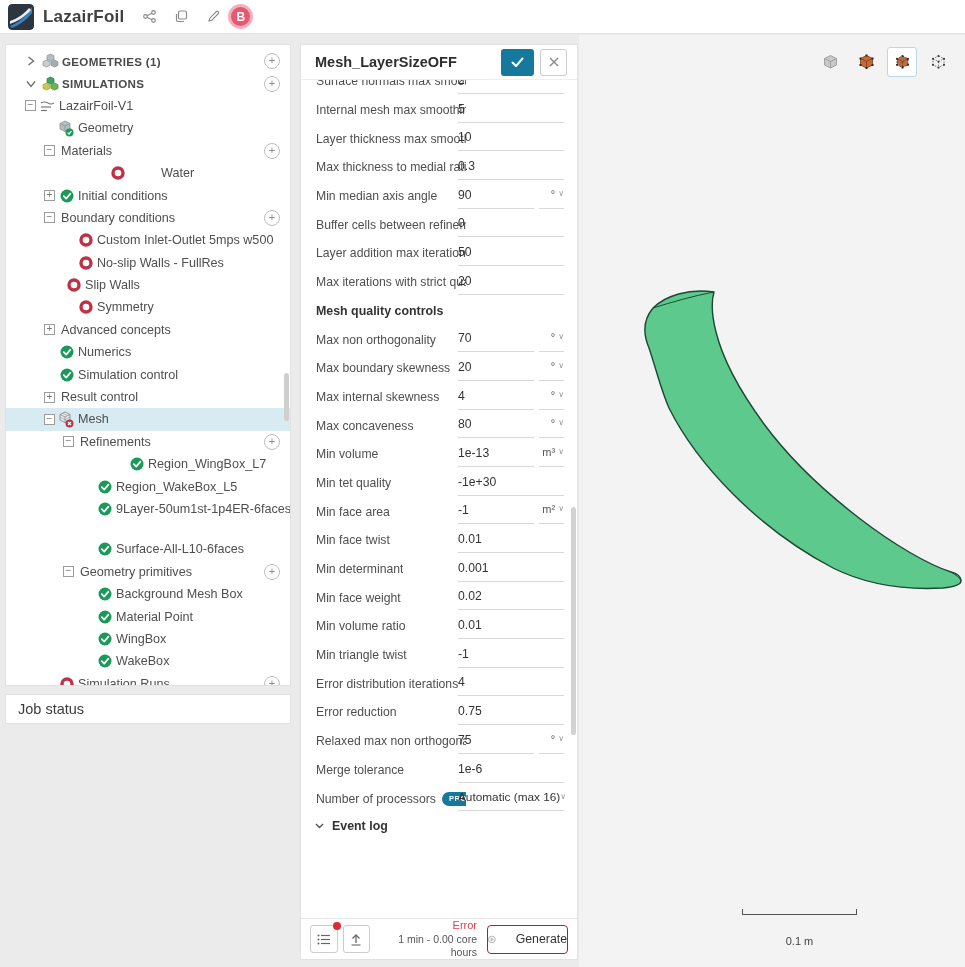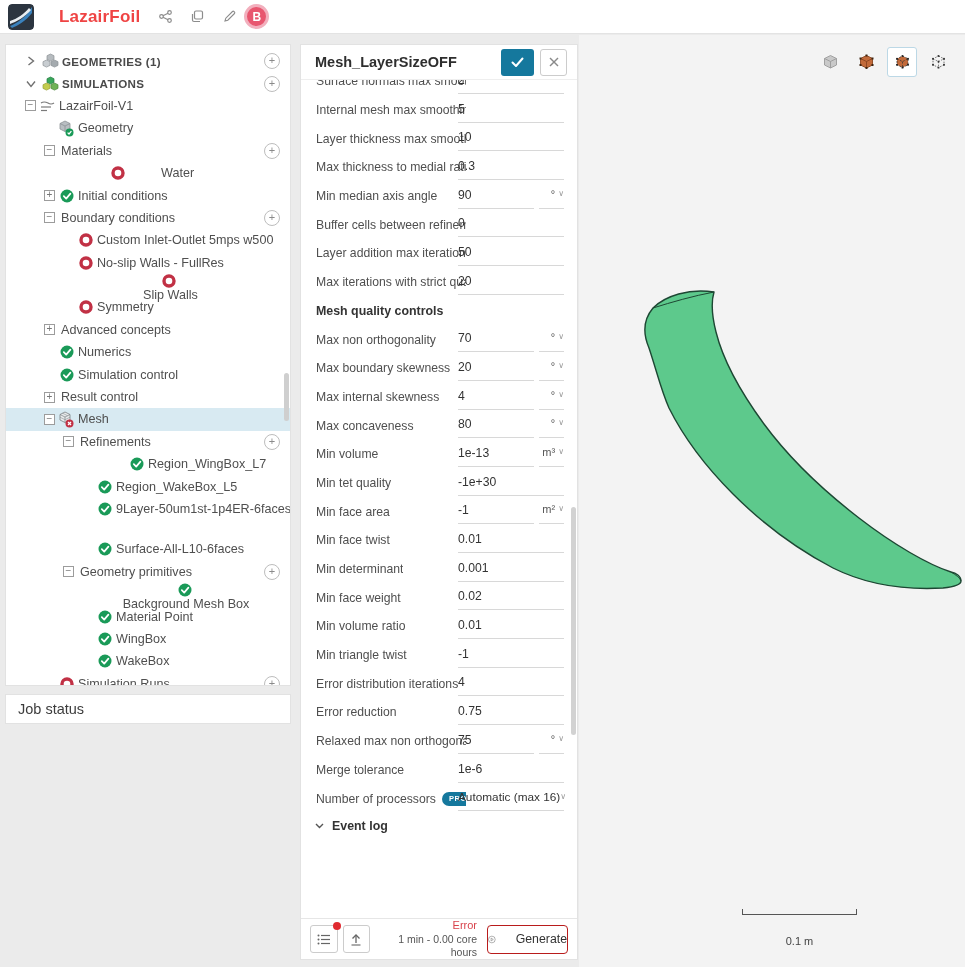--- a/index.html
+++ b/index.html
@@ -2,21 +2,21 @@
 <html><head>
 <meta charset="utf-8">
 <style>
   * { margin:0; padding:0; box-sizing:border-box; }
   html,body { width:965px; height:967px; }
   body { font-family:"Liberation Sans", sans-serif; background:#ebebeb; position:relative; overflow:hidden; }
 
   
   .topbar { position:absolute; top:0; left:0; width:965px; height:34px; background:#fff; border-bottom:1px solid #e3e3e3; display:flex; align-items:center; }
   .logo { width:26px; height:26px; margin-left:8px; border-radius:4px; flex:none; }
-  .app-title { color:#ef4444; font-size:17px; font-weight:700; margin-left:25px; letter-spacing:.2px; }
+  .app-title { color:#404040; font-size:17px; font-weight:700; margin-left:9px; letter-spacing:.2px; }
   .tb-icons { display:flex; align-items:center; gap:10px; margin-left:14px; }
   .tb-icon { width:22px; height:22px; display:flex; align-items:center; justify-content:center; color:#8c8c8c; cursor:pointer; }
   .avatar { width:25px; height:25px; border-radius:50%; background:#e8566f; border:3px solid #f2afbd; color:#fff; font-size:12px; font-weight:700; display:flex; align-items:center; justify-content:center; margin-left:4px; }
 
   
   .left-panel { position:absolute; left:5px; top:44px; width:286px; height:642px; background:#fff; border:1px solid #e2e2e2; padding-top:5px; overflow:hidden; }
   .tree-row { position:relative; height:22.4px; display:flex; align-items:center; cursor:pointer; }
   .tree-row.selected { background:#d8eaf2; }
   .tree-label { font-size:12.6px; color:#4f4f4f; white-space:nowrap; margin-left:3px; }
   .tree-row.caps .tree-label { font-size:11.6px; font-weight:700; letter-spacing:.3px; color:#4a4a4a; }
@@ -207,21 +207,21 @@
       </div>
       <div class="tree-row" style="padding-left: 54px;">
         <span class="slot" style="width: 17px;"></span>
         <span style="display: inline-flex; width: 17px; justify-content: center; flex: 0 0 auto;">
           <svg width="14" height="14" viewBox="0 0 14 14">
             <circle cx="7" cy="7" r="5" fill="#fff" stroke="#c13145" stroke-width="3.4"></circle>
           </svg>
         </span>
         <span class="tree-label">No-slip Walls - FullRes</span>
       </div>
-      <div class="tree-row" style="padding-left: 42px; flex-direction: column;">
+      <div class="tree-row" style="padding-left: 42px;">
         <span class="slot" style="width: 17px;"></span>
         <span style="display: inline-flex; width: 17px; justify-content: center; flex: 0 0 auto;">
           <svg width="14" height="14" viewBox="0 0 14 14">
             <circle cx="7" cy="7" r="5" fill="#fff" stroke="#c13145" stroke-width="3.4"></circle>
           </svg>
         </span>
         <span class="tree-label">Slip Walls</span>
       </div>
       <div class="tree-row" style="padding-left: 54px;">
         <span class="slot" style="width: 17px;"></span>
@@ -330,21 +330,21 @@
         </span>
         <span class="tree-label">Surface-All-L10-6faces</span>
       </div>
       <div class="tree-row" style="padding-left: 54px;">
         <span class="slot" style="width: 17px;">
           <span class="exp-box">−</span>
         </span>
         <span class="tree-label">Geometry primitives</span>
         <span class="plus-btn">+</span>
       </div>
-      <div class="tree-row" style="padding-left: 73px; flex-direction: column;">
+      <div class="tree-row" style="padding-left: 73px;">
         <span class="slot" style="width: 17px;"></span>
         <span style="display: inline-flex; width: 17px; justify-content: center; flex: 0 0 auto;">
           <svg width="14" height="14" viewBox="0 0 14 14">
             <circle cx="7" cy="7" r="6.5" fill="#1a9a58"></circle>
             <polyline points="3.8,7.2 6.2,9.6 10.4,4.6" fill="none" stroke="#fff" stroke-width="1.7" stroke-linecap="round" stroke-linejoin="round"></polyline>
           </svg>
         </span>
         <span class="tree-label">Background Mesh Box</span>
       </div>
       <div class="tree-row" style="padding-left: 73px;">

